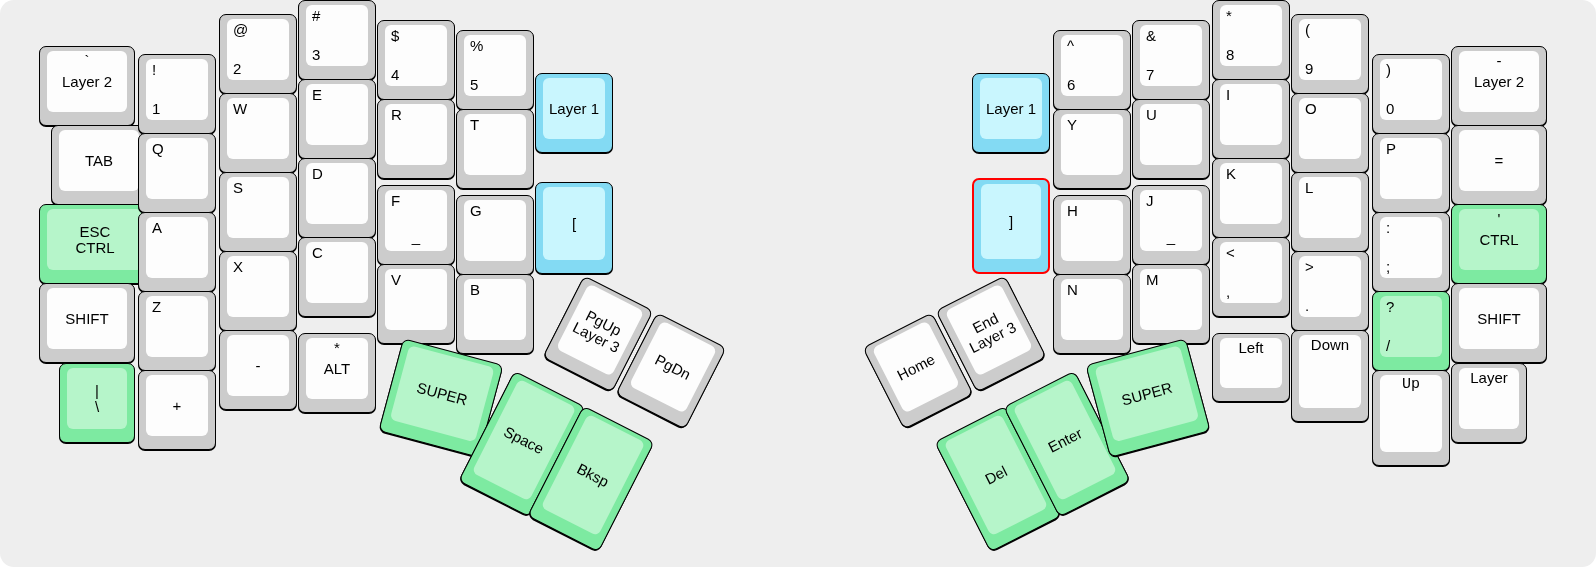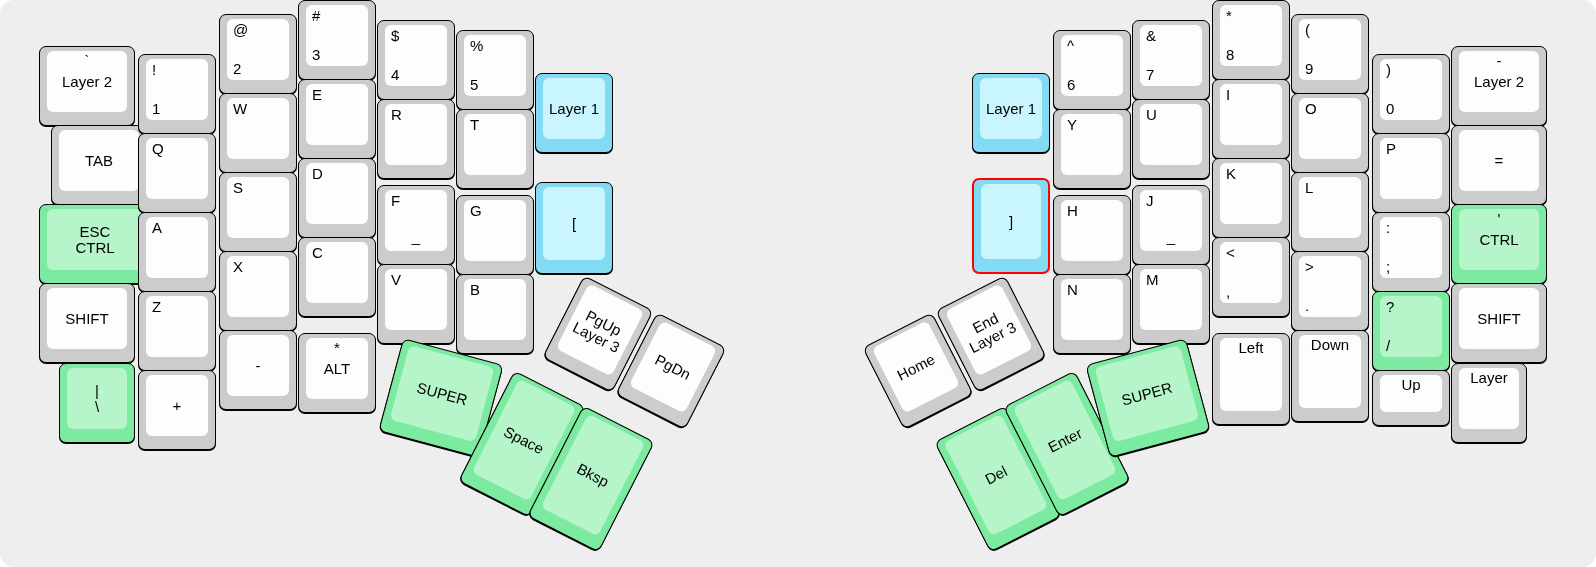--- a/index.html
+++ b/index.html
@@ -330,21 +330,21 @@
         <div class="cap">
           <span class="lg tl">K</span>
         </div>
       </div>
       <div class="key" style="left: 1212px; top: 237px; width: 78px; height: 80px;">
         <div class="cap">
           <span class="lg tl">&lt;</span>
           <span class="lg bl">,</span>
         </div>
       </div>
-      <div class="key" style="left: 1212px; top: 333px; width: 78px; height: 92px; text-decoration: underline;">
+      <div class="key" style="left: 1212px; top: 333px; width: 78px; height: 69px; text-decoration: underline;">
         <div class="cap">
           <span class="lg ctop">Left</span>
         </div>
       </div>
       <div class="key" style="left: 1291px; top: 14px; width: 78px; height: 80px;">
         <div class="cap">
           <span class="lg tl">(</span>
           <span class="lg bl">9</span>
         </div>
       </div>
@@ -385,21 +385,21 @@
           <span class="lg tl">:</span>
           <span class="lg bl">;</span>
         </div>
       </div>
       <div class="key green" style="left: 1372px; top: 291px; width: 78px; height: 80px;">
         <div class="cap">
           <span class="lg tl">?</span>
           <span class="lg bl">/</span>
         </div>
       </div>
-      <div class="key" style="left: 1372px; top: 370px; width: 78px; height: 56px;">
+      <div class="key" style="left: 1372px; top: 370px; width: 78px; height: 96px; font-family: Liberation Mono, monospace;">
         <div class="cap">
           <span class="lg ctop">Up</span>
         </div>
       </div>
       <div class="key" style="left: 1451px; top: 46px; width: 96px; height: 80px;">
         <div class="cap">
           <span class="lg ctop">-</span>
           <span class="lg ctr">Layer 2</span>
         </div>
       </div>

